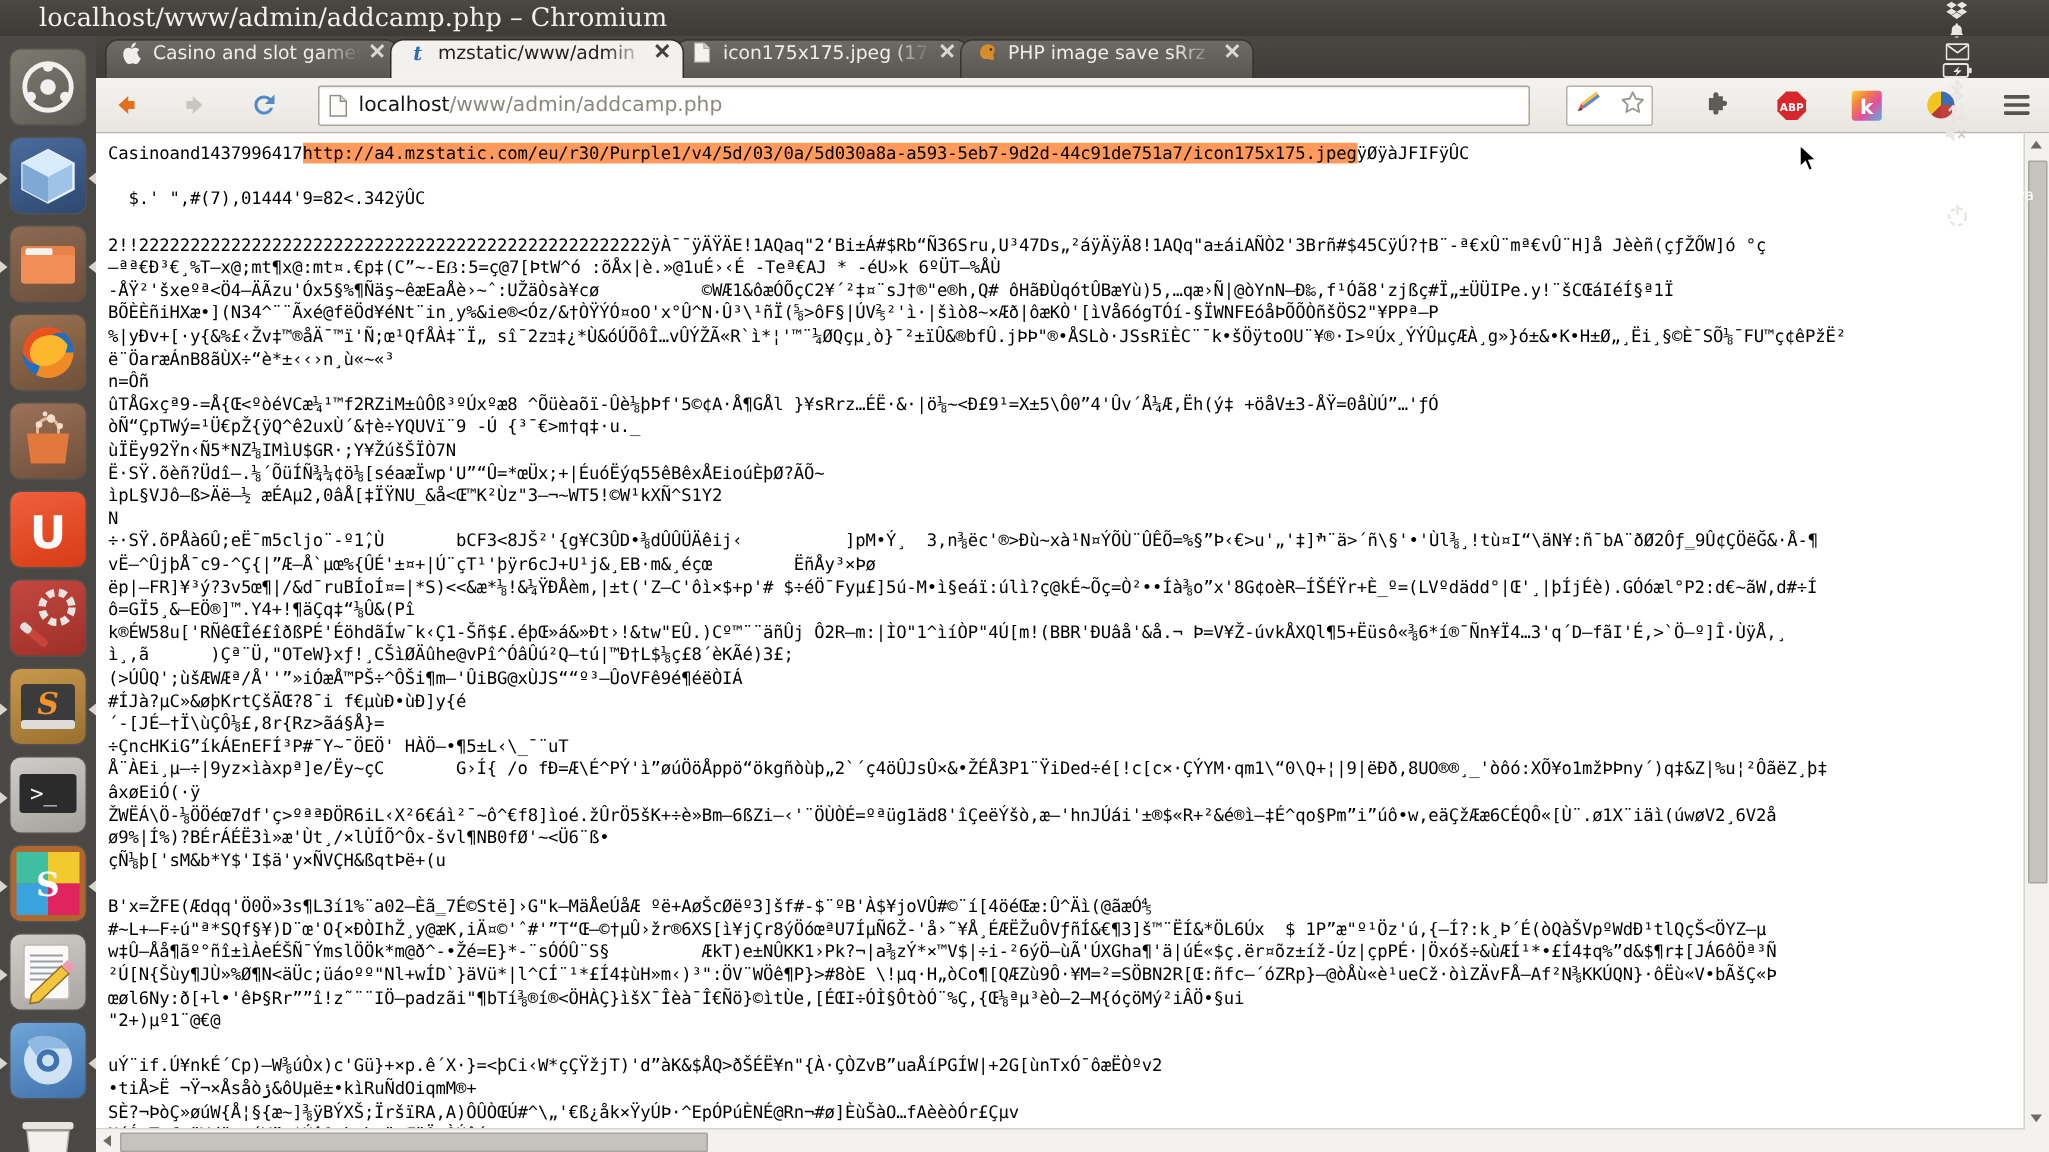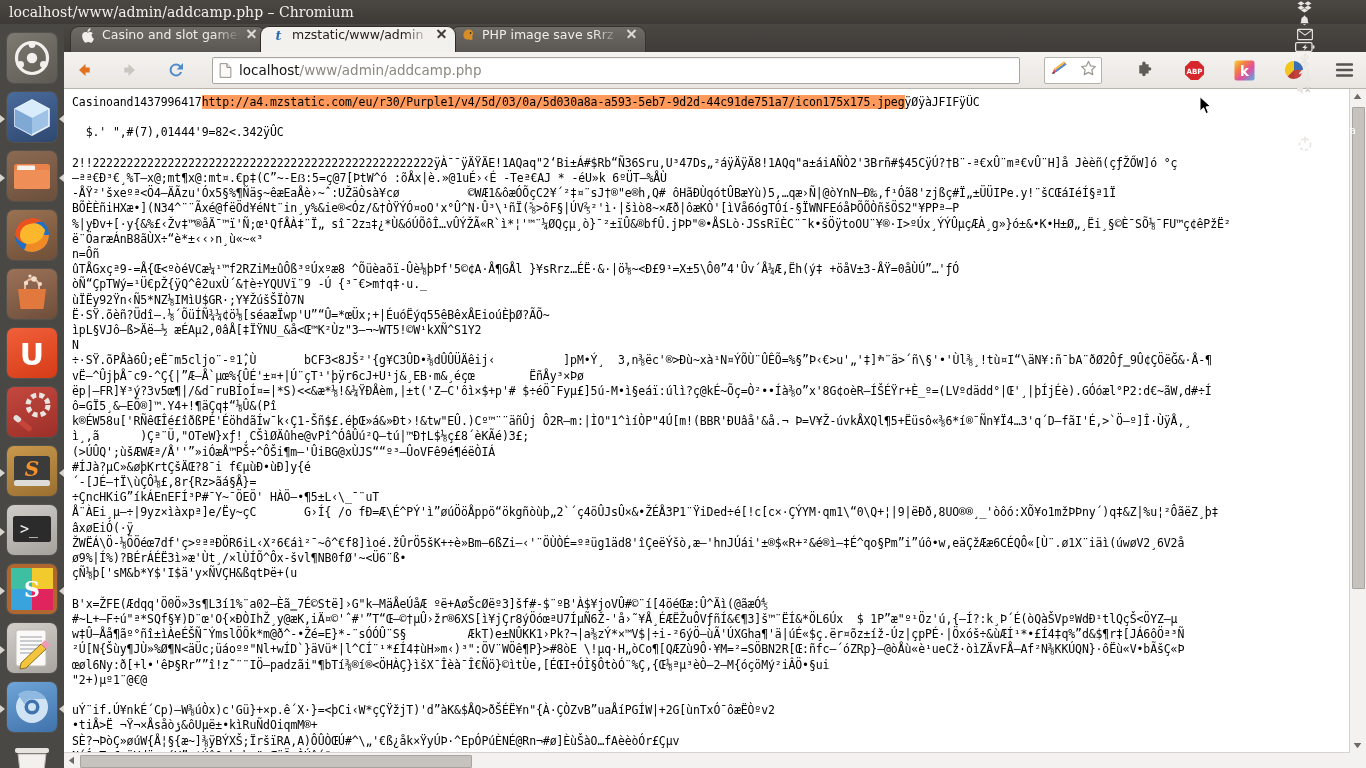--- a/index.html
+++ b/index.html
@@ -20,24 +20,24 @@
     position: absolute; left: 0; top: 0;
     width: 1366px; height: 24px;
     background: linear-gradient(to bottom, #4b4743 0%, #3d3a37 100%);
     color: #ffffff;
     font-family: "DejaVu Serif", serif;
     font-size: 13px;
     display: flex; align-items: center;
     z-index: 50;
   }
   #win-title {
-    margin-left: 9px;
+    margin-left: 26px;
     color: #f2efed;
     font-family: "DejaVu Serif", serif;
-    font-size: 14px;
+    font-size: 17px;
     white-space: nowrap;
   }
   #tray {
     margin-left: auto;
     display: flex; 
     gap: 0px;
     padding-right: 4px;
     height: 24px;
     flex-direction: column;
   }
@@ -493,20 +493,30 @@
       <div class="tab active">
         <span class="tab-favicon">
           <svg width="13" height="15" viewBox="0 0 13 15">
               <text x="6.5" y="12" font-family="DejaVu Serif, serif" font-size="13" font-weight="bold" font-style="italic" fill="#2b6cb0" text-anchor="middle">t</text>
             </svg>
         </span>
         <span class="tab-title">mzstatic/www/admin</span>
         <span class="tab-close"></span>
       </div>
 
+      <div class="tab inactive">
+        <span class="tab-favicon">
+          <svg width="12" height="14" viewBox="0 0 12 14">
+              <path d="M1 0.6h6.3L11 4.2V13.4H1z" fill="#f4f2ef" stroke="#a9a6a0" stroke-width="0.8"></path>
+              <path d="M7.3 0.6V4.2H11" fill="#d8d5d0" stroke="#a9a6a0" stroke-width="0.8"></path>
+            </svg>
+        </span>
+        <span class="tab-title">icon175x175.jpeg (17</span>
+        <span class="tab-close"></span>
+      </div>
 
       <div class="tab inactive">
         <span class="tab-favicon">
           <svg width="13" height="14" viewBox="0 0 13 14">
               <path d="M6.5 1.5c2.6 0 4.6 1.6 4.6 3.6 0 1.5-0.9 2.4-0.9 3.6 0 0.7 0.5 1.2 0.5 1.9 0 0.9-0.8 1.4-1.6 1.4-0.9 0-1.4-0.6-1.9-0.6H5.2c-2.2 0-3.8-1.8-3.8-4 0-3.2 2.2-5.9 5.1-5.9z" fill="#d88e28"></path>
               <circle cx="8.6" cy="5" r="0.9" fill="#3b3122"></circle>
             </svg>
         </span>
         <span class="tab-title">PHP image save sRrz</span>
         <span class="tab-close"></span>

